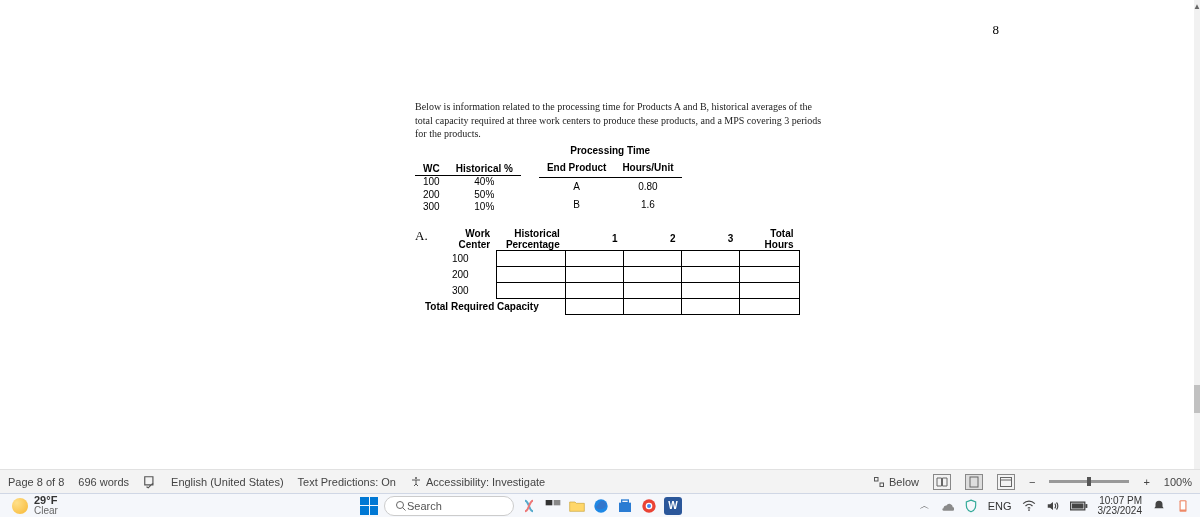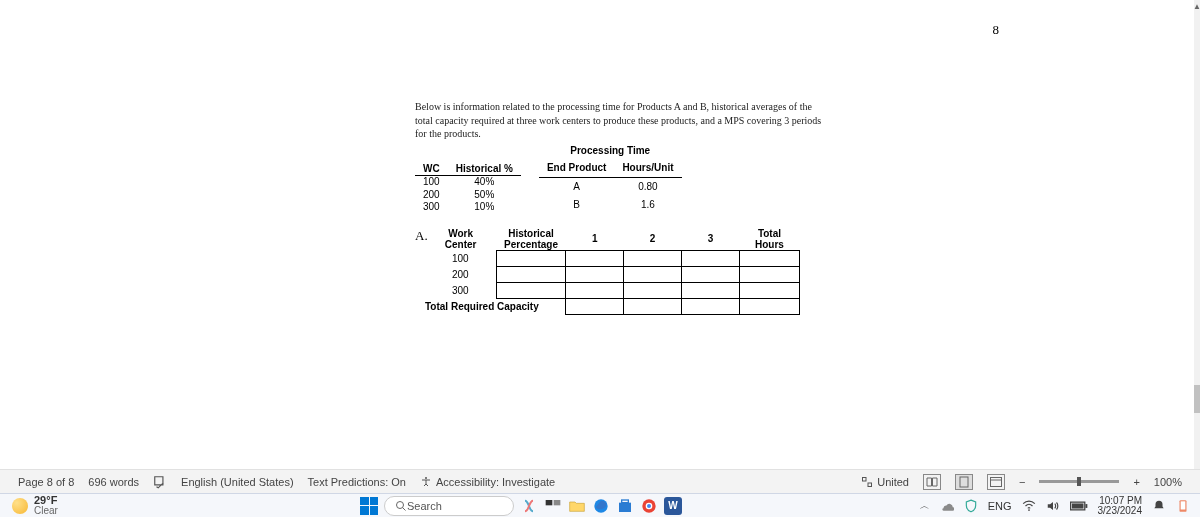--- a/index.html
+++ b/index.html
@@ -10,30 +10,30 @@
   .intro { font-family: 'Times New Roman', serif; font-size: 10px; color: #222; line-height: 1.35; margin-bottom: 2px; width: 410px; }
   .tables-row { display: flex; gap: 18px; margin-top: 2px; font-family: Arial, sans-serif; font-size: 10px; }
   .mini { border-collapse: collapse; }
   .mini th, .mini td { padding: 0 8px; text-align: center; line-height: 1.25; }
   .mini .hd { border-bottom: 1px solid #000; font-weight: bold; }
   .mini .grp { font-weight: bold; }
   .question { font-family: 'Times New Roman', serif; font-size: 13px; margin-top: 14px; width: 400px; padding-left: 20px; line-height: 1.3; }
   .question .lbl { position: absolute; margin-left: -20px; }
   .worksheet-wrap { margin-top: 6px; margin-left: 10px; }
   .ws { border-collapse: collapse; font-family: Arial, sans-serif; font-size: 10px; }
-  .ws th, .ws td { border: 1px solid #000; height: 16px; text-align: center; padding: 0 6px; }
+  .ws th, .ws td { border: 1px solid #000; height: 16px; text-align: right; padding: 0 6px; }
   .ws .noborder-c { border: none; text-align: center; }
   .ws .noborder-l { border: none; text-align: left; padding-left: 0; }
   .ws thead th { border: none; font-weight: bold; }
   .ws .wc-col { width: 74px; }
   .ws .pct-col { width: 70px; }
   .ws .p-col { width: 62px; }
 
   
-  .status-bar { position: absolute; bottom: 24px; left: 0; right: 0; height: 24px; background: #f3f3f3; border-top: 1px solid #e1e1e1; display: flex; align-items: center; font-size: 11px; color: #444; padding: 0 18px; gap: 14px; }
+  .status-bar { position: absolute; bottom: 24px; left: 0; right: 0; height: 24px; background: #f3f3f3; border-top: 1px solid #e1e1e1; display: flex; align-items: center; font-size: 11px; color: #444; padding: 0 8px; gap: 14px; }
   .status-bar .spacer { flex: 1; }
   .sb-item { display: flex; align-items: center; gap: 4px; cursor: pointer; }
   .zoom-slider { width: 80px; height: 3px; background: #999; position: relative; }
   .zoom-slider .thumb { position: absolute; top: -3px; left: 38px; width: 4px; height: 9px; background: #555; }
   .view-btn { width: 18px; height: 16px; border: 1px solid #888; display: flex; align-items: center; justify-content: center; font-size: 9px; }
 
   
   .taskbar { position: absolute; bottom: 0; left: 0; right: 0; height: 24px; background: #f5f7fb; border-top: 1px solid #d0d7e5; display: flex; align-items: center; font-size: 11px; color: #333; }
   .tb-weather { display: flex; align-items: center; gap: 6px; padding-left: 12px; width: 360px; }
   .wicon { width: 16px; height: 16px; border-radius: 50%; background: radial-gradient(circle at 30% 30%, #ffe08a, #f7b733); }
@@ -182,21 +182,21 @@
         <path d="M4 8h16M12 8v8m-4 4l4-4 4 4" stroke="#555" stroke-width="2" fill="none"></path>
       </svg>
     <span>Accessibility: Investigate</span>
   </span>
   <div class="spacer"></div>
   <span class="sb-item">
     <svg width="12" height="12" viewBox="0 0 24 24">
         <rect x="3" y="3" width="7" height="7" fill="none" stroke="#555" stroke-width="2"></rect>
         <rect x="14" y="14" width="7" height="7" fill="none" stroke="#555" stroke-width="2"></rect>
       </svg>
-    <span>United</span>
+    <span>Below</span>
   </span>
   <span class="view-btn">
     <svg width="12" height="10" viewBox="0 0 24 20">
         <path d="M2 2h9v16H2zM13 2h9v16h-9z" fill="none" stroke="#666" stroke-width="2"></path>
       </svg>
   </span>
   <span class="view-btn" style="background:#ddd">
     <svg width="10" height="12" viewBox="0 0 20 24">
         <rect x="2" y="2" width="16" height="20" fill="none" stroke="#666" stroke-width="2"></rect>
       </svg>

